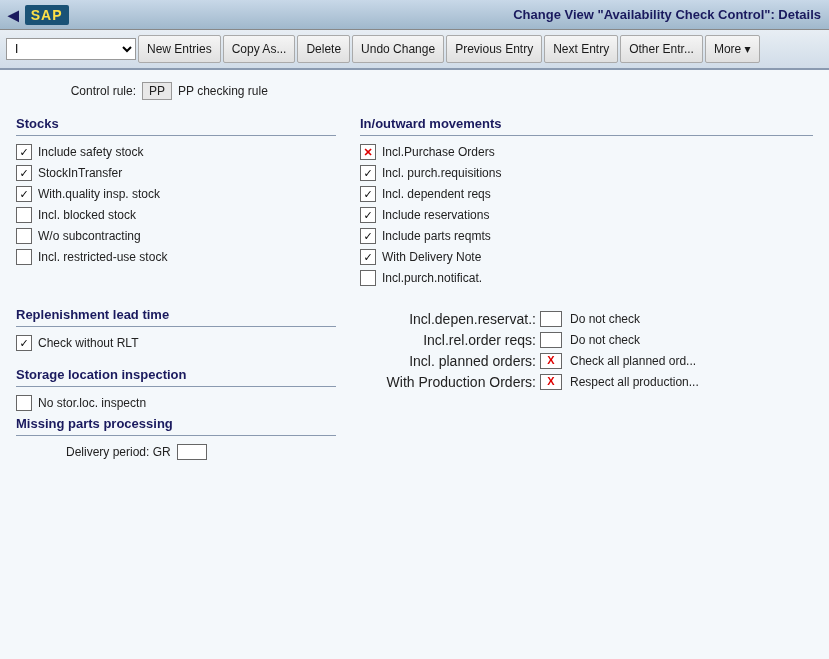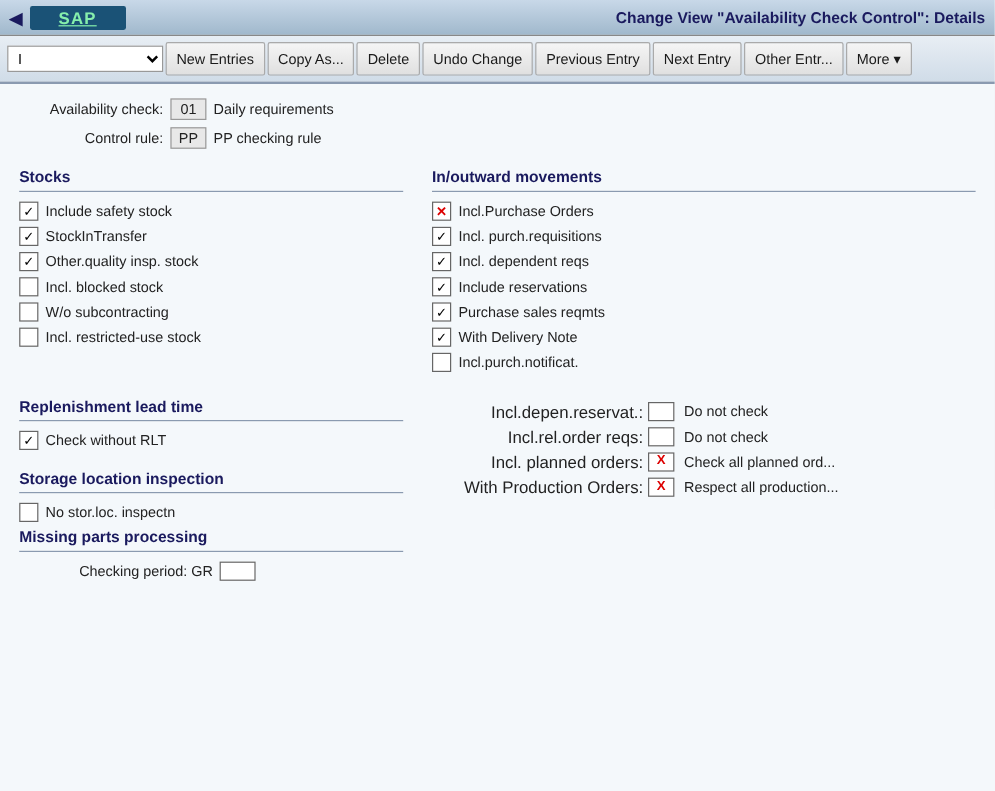--- a/index.html
+++ b/index.html
@@ -29,27 +29,26 @@
     }
     .title-bar-title {
       font-size: 13px;
       color: #1a1a5e;
       font-weight: bold;
     }
 
     
     .sap-logo {
       background: #1a5276;
-      color: #86efac;
+      color: #fde047;
       font-size: 14px;
       font-weight: bold;
-      padding: 2px 24px;
+      padding: 2px 6px;
       border-radius: 2px;
       letter-spacing: 1px;
-      text-decoration: underline;
     }
 
     
     .back-arrow {
       cursor: pointer;
       font-size: 14px;
       color: #1a1a5e;
       font-weight: bold;
     }
 
@@ -290,46 +289,41 @@
   <button class="toolbar-btn">Previous Entry</button>
   <button class="toolbar-btn">Next Entry</button>
   <button class="toolbar-btn">Other Entr...</button>
   <button class="toolbar-btn toolbar-btn-more">More ▾</button>
 </div>
 
 <div class="main-content">
 
   <div class="form-header">
     <div class="form-row">
-      <span class="form-label">Availability check:</span>
-      <span class="form-code-box">01</span>
-      <span class="form-desc">Daily requirements</span>
-    </div>
-    <div class="form-row">
       <span class="form-label">Control rule:</span>
       <span class="form-code-box">PP</span>
       <span class="form-desc">PP checking rule</span>
     </div>
   </div>
 
   <div class="sections-container">
 
     <div class="section-left">
       <div class="section-title">Stocks</div>
       <div class="checkbox-row">
         <div class="checkbox-cell checked">✓</div>
         <span class="checkbox-label">Include safety stock</span>
       </div>
       <div class="checkbox-row">
         <div class="checkbox-cell checked">✓</div>
         <span class="checkbox-label">StockInTransfer</span>
       </div>
       <div class="checkbox-row">
         <div class="checkbox-cell checked">✓</div>
-        <span class="checkbox-label">Other.quality insp. stock</span>
+        <span class="checkbox-label">With.quality insp. stock</span>
       </div>
       <div class="checkbox-row">
         <div class="checkbox-cell unchecked"></div>
         <span class="checkbox-label">Incl. blocked stock</span>
       </div>
       <div class="checkbox-row">
         <div class="checkbox-cell unchecked"></div>
         <span class="checkbox-label">W/o subcontracting</span>
       </div>
       <div class="checkbox-row">
@@ -351,21 +345,21 @@
       <div class="checkbox-row">
         <div class="checkbox-cell checked">✓</div>
         <span class="checkbox-label">Incl. dependent reqs</span>
       </div>
       <div class="checkbox-row">
         <div class="checkbox-cell checked">✓</div>
         <span class="checkbox-label">Include reservations</span>
       </div>
       <div class="checkbox-row">
         <div class="checkbox-cell checked">✓</div>
-        <span class="checkbox-label">Purchase sales reqmts</span>
+        <span class="checkbox-label">Include parts reqmts</span>
       </div>
       <div class="checkbox-row">
         <div class="checkbox-cell checked">✓</div>
         <span class="checkbox-label">With Delivery Note</span>
       </div>
       <div class="checkbox-row">
         <div class="checkbox-cell unchecked"></div>
         <span class="checkbox-label">Incl.purch.notificat.</span>
       </div>
     </div>
@@ -387,21 +381,21 @@
         <div class="section-title">Storage location inspection</div>
         <div class="checkbox-row">
           <div class="checkbox-cell unchecked"></div>
           <span class="checkbox-label">No stor.loc. inspectn</span>
         </div>
       </div>
 
       <div class="missing-section">
         <div class="section-title">Missing parts processing</div>
         <div class="checking-period-row">
-          <span class="checking-period-label">Checking period: GR</span>
+          <span class="checking-period-label">Delivery period: GR</span>
           <input class="checking-period-input" type="text" value="" style="">
         </div>
       </div>
 
     </div>
 
     <div class="bottom-right">
       <div style="margin-top: 16px;">
         <div class="right-field-row">
           <span class="right-field-label">Incl.depen.reservat.:</span>

